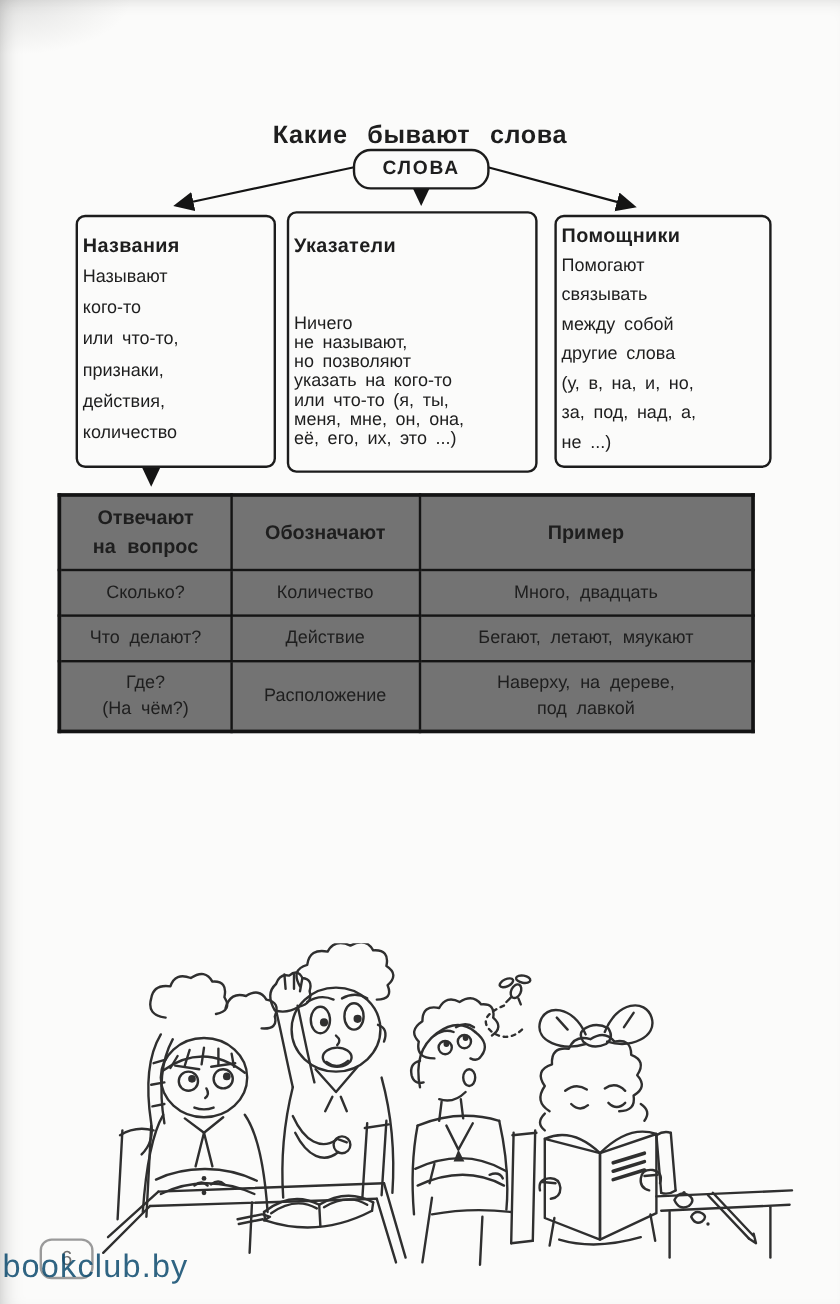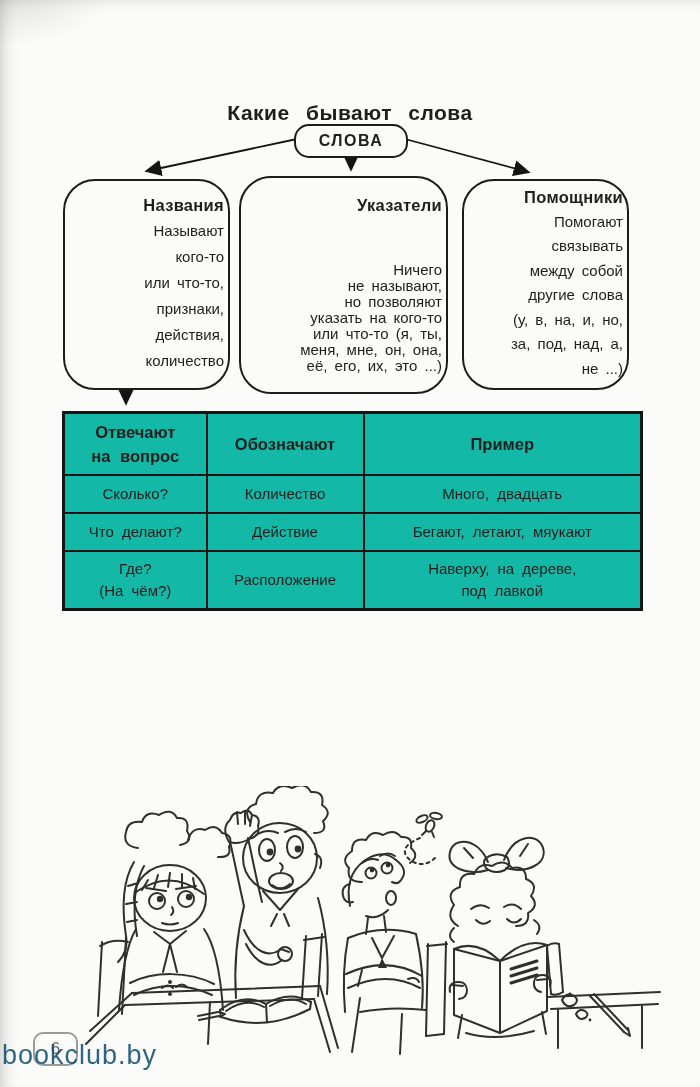--- a/index.html
+++ b/index.html
@@ -19,36 +19,36 @@
     font-size:21px; font-weight:bold; letter-spacing:.5px; word-spacing:10px;margin-top:29px;
   }
   .root-node {
     position:absolute; left:294px; top:124px; width:114px; height:34px;
     border:2.5px solid #1c1c1c; border-radius:15px; background:#fbfbfa;
     display:flex; align-items:center; justify-content:center;
     font-weight:bold; font-size:16px; letter-spacing:1.5px; z-index:2;
   }
   .connectors { position:absolute; left:0; top:0; width:700px; height:1087px; pointer-events:none; z-index:1; }
   .branch {
-    position:absolute; border:2.5px solid #1c1c1c; border-radius:32px; background:#fbfbfa;
+    position:absolute; border:2.5px solid #1c1c1c; border-radius:8px; background:#fbfbfa;
     display:flex; flex-direction:column; justify-content:center;
-    text-align:right; padding:8px 4px; z-index:2;
+    text-align:left; padding:8px 4px; z-index:2;
   }
   .branch-1 { left:63px;  top:179px; width:167px; height:211px; }
   .branch-2 { left:239px; top:176px; width:209px; height:218px; }
-  .branch-3 { left:462px; top:179px; width:167px; height:211px; }
+  .branch-3 { left:462px; top:179px; width:181px; height:211px; }
   .branch-title { font-weight:bold; font-size:16.5px; margin-bottom:3px; letter-spacing:.3px; }
   .branch-body  { font-size:15px; white-space:pre-line; word-spacing:3px; }
   .branch-1 .branch-body { line-height:26px; }
   .branch-2 .branch-body { line-height:16px;margin-top:44px; }
   .branch-3 .branch-body { line-height:24.5px; }
 
   table.words {
-    position:absolute; left:62px; top:411px; z-index:2;
-    border-collapse:collapse; table-layout:fixed; background:#14b8a6;
+    position:absolute; left:48px; top:411px; z-index:2;
+    border-collapse:collapse; table-layout:fixed; background:#737373;
     border:3px solid #141414;
   }
   table.words col.c1 { width:143px; }
   table.words col.c2 { width:157px; }
   table.words col.c3 { width:278px; }
   table.words th, table.words td {
     border:2px solid #141414; text-align:center; vertical-align:middle;
     white-space:pre-line; padding:2px 4px;
   }
   table.words th { font-size:16.5px; font-weight:bold; word-spacing:5px; line-height:24px; }

